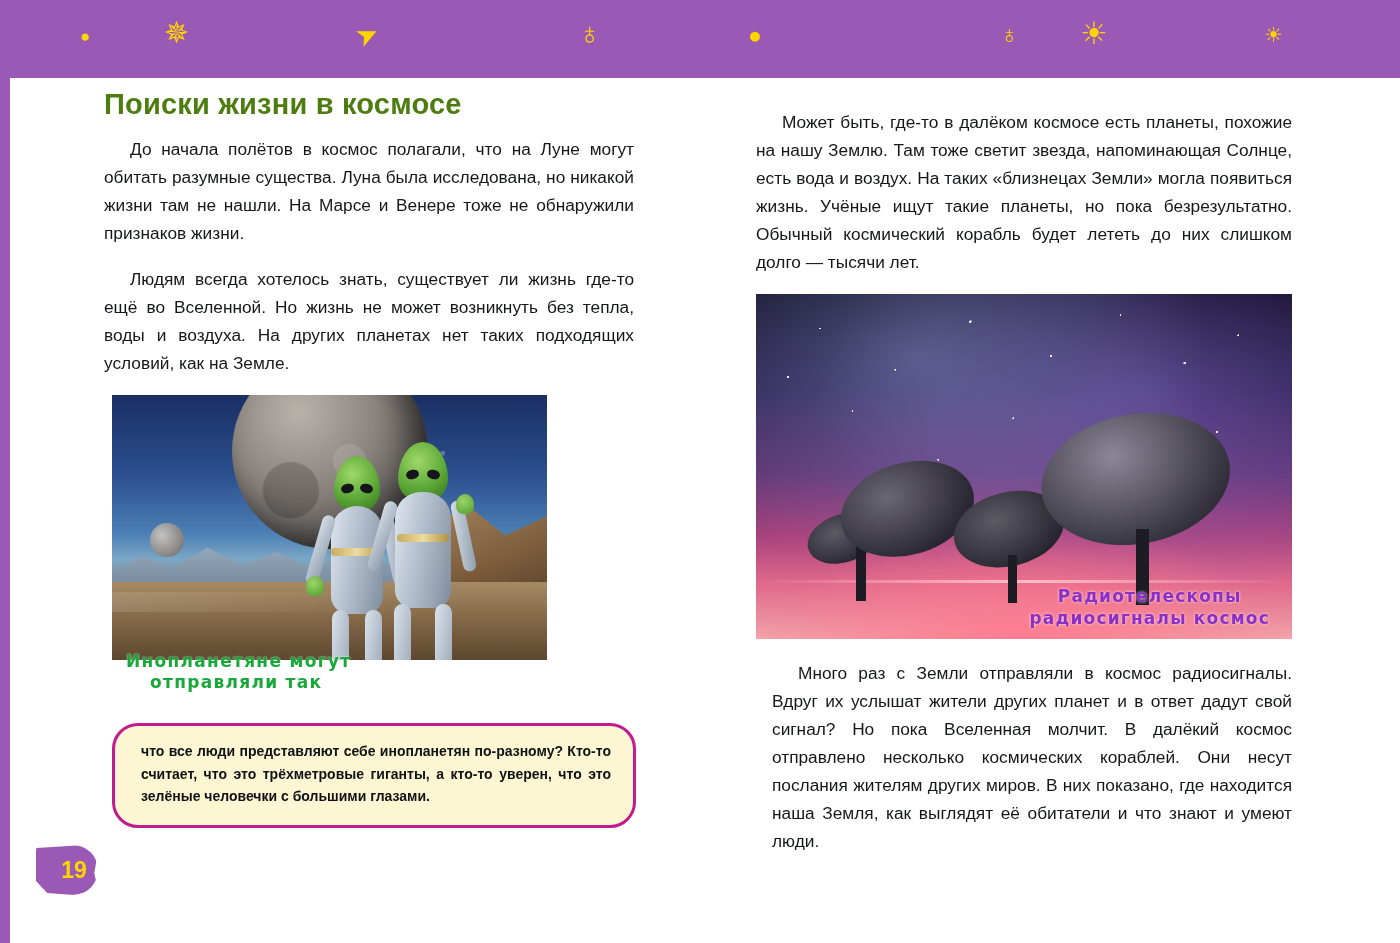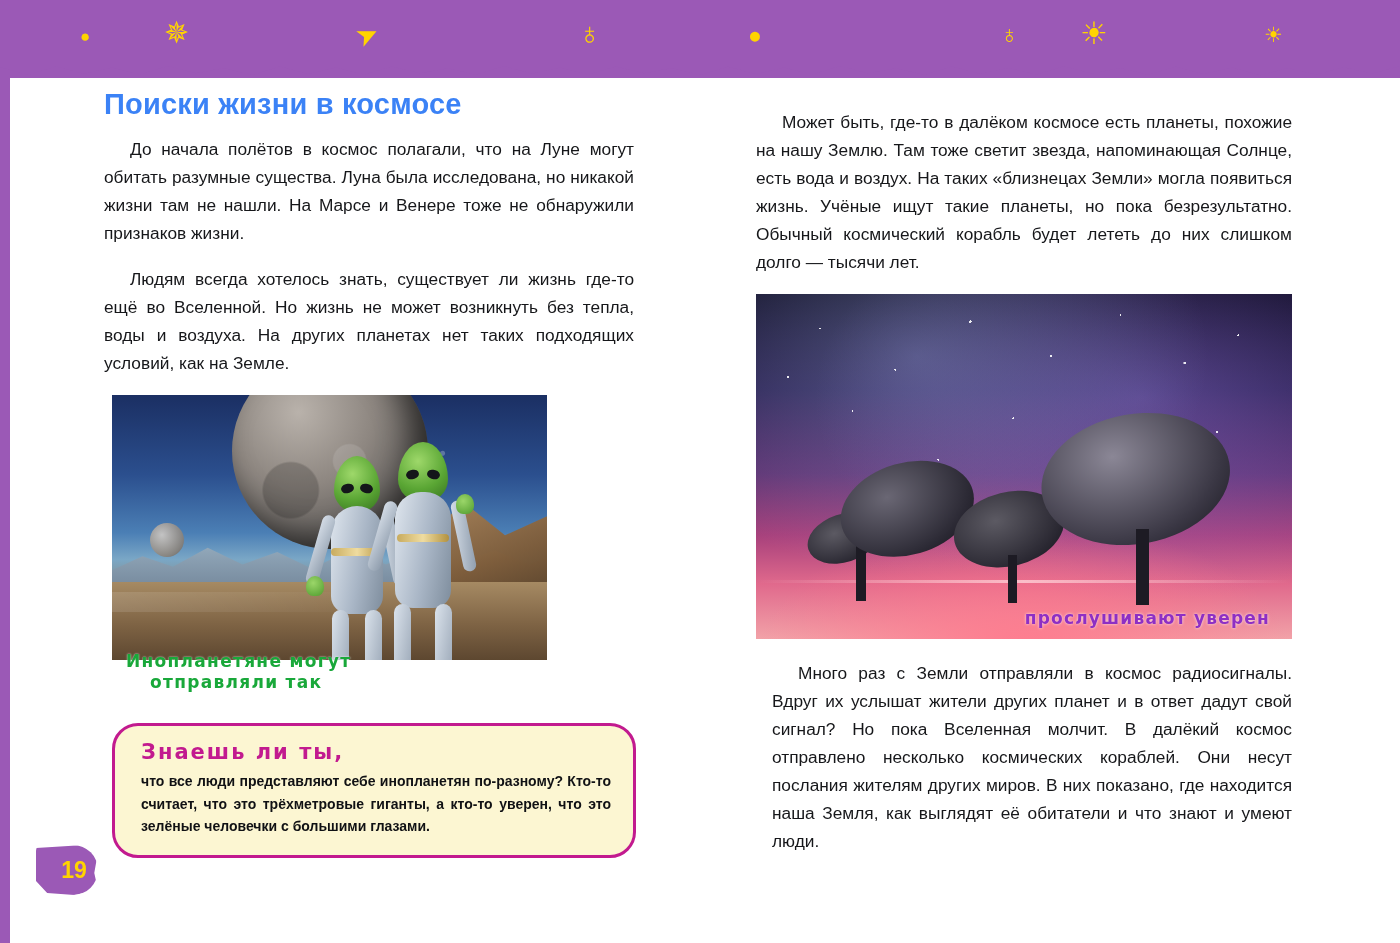--- a/index.html
+++ b/index.html
@@ -54,21 +54,21 @@
     position:absolute; left:104px; top:88px; width:530px;
   }
   .col-right {
     position:absolute; left:756px; top:108px; width:536px;
   }
 
   h1.title {
     margin:0 0 14px 0;
     font-size:29px;
     font-weight:bold;
-    color:#3b82f6;
+    color:#4d7c0f;
     letter-spacing:0.2px;
   }
 
   p.body {
     margin:0 0 18px 0;
     font-size:17.3px;
     line-height:1.62;
     color:#16171a;
     text-align:justify;
     text-indent:26px;
@@ -353,21 +353,20 @@
       </div>
     </div>
 
     <div class="caption-green">
       <span>Инопланетяне  могут</span>
       <span class="l2">отправляли  так</span>
     </div>
   </div>
 
   <div class="didyouknow">
-    <div class="dyk-title">Знаешь ли ты,</div>
     <div class="dyk-text">что все люди представляют себе инопланетян по-разному? Кто-то считает, что это трёхметровые гиганты, а кто-то уверен, что это зелёные человечки с большими глазами.</div>
   </div>
 </div>
 
 <div class="col-right">
 
   <p class="body">Может быть, где-то в далёком космосе есть планеты, похожие на нашу Землю. Там тоже светит звезда, напоминающая Солнце, есть вода и воздух. На таких «близнецах Земли» могла появиться жизнь. Учёные ищут такие планеты, но пока безрезультатно. Обычный космический корабль будет лететь до них слишком долго — тысячи лет.</p>
 
   <div class="fig-radio">
     <div class="photo">
@@ -377,21 +376,22 @@
 
       <div class="dish d1"></div>
       <div class="mast m1"></div>
       <div class="dish d2"></div>
       <div class="dish d3"></div>
       <div class="mast m2"></div>
       <div class="dish d4"></div>
       <div class="mast m3"></div>
 
       <div class="caption-purple">
-        <div>прослушивают  уверен</div>
+        <div>Радиотелескопы</div>
+        <div>радиосигналы  космос</div>
       </div>
     </div>
   </div>
 
   <p class="body last">Много раз с Земли отправляли в космос радиосигналы. Вдруг их услышат жители других планет и в ответ дадут свой сигнал? Но пока Вселенная молчит. В далёкий космос отправлено несколько космических кораблей. Они несут послания жителям других миров. В них показано, где находится наша Земля, как выглядят её обитатели и что знают и умеют люди.</p>
 </div>
 
 <div class="page-num">19</div>
 
 </body></html>

